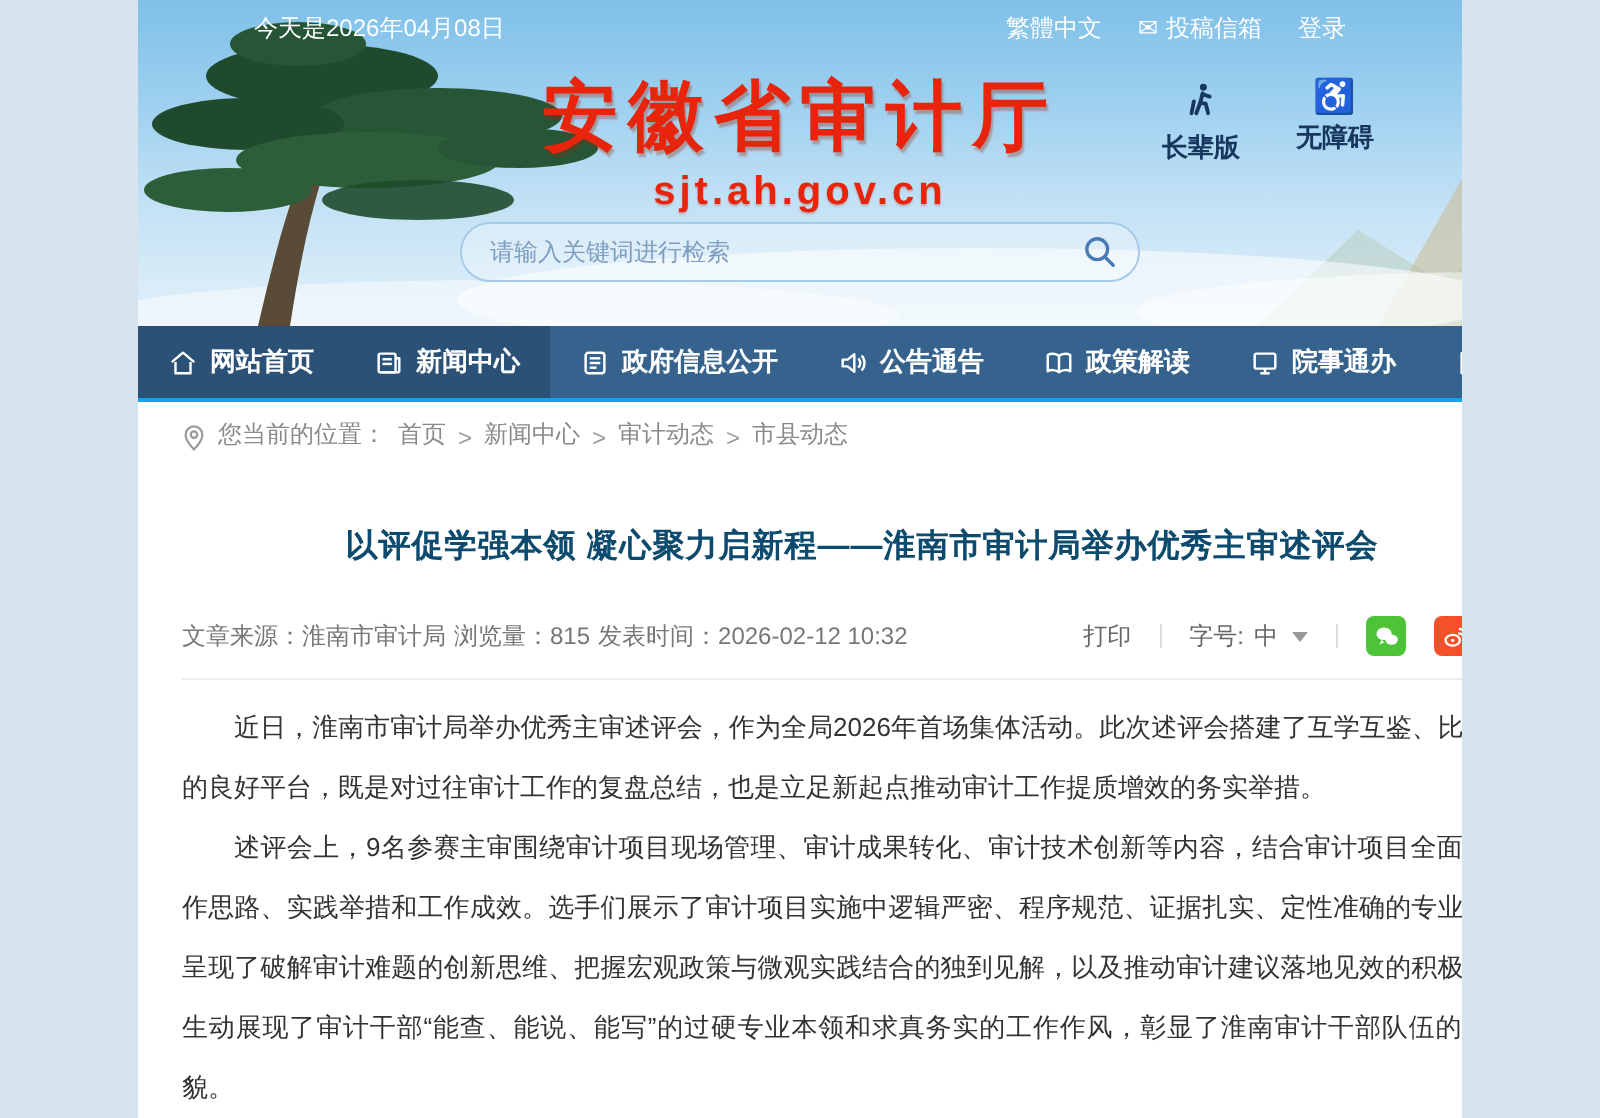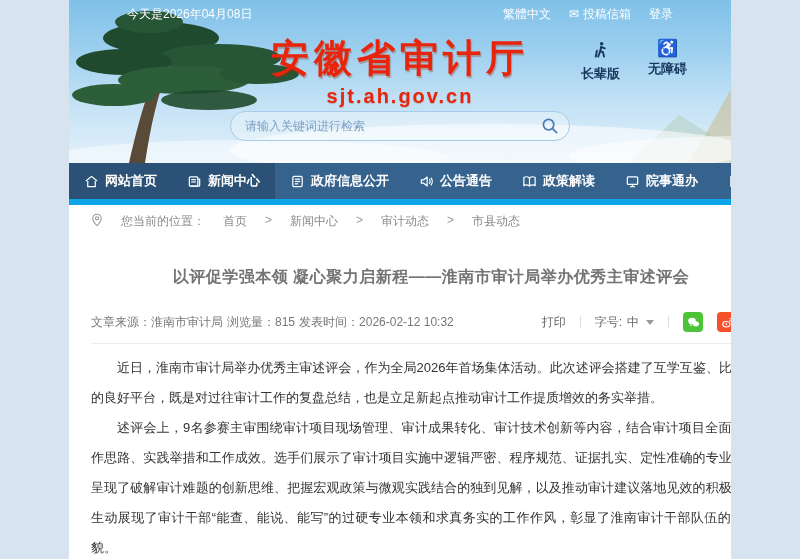--- a/index.html
+++ b/index.html
@@ -25,37 +25,37 @@
          font-size:13px;font-weight:bold;cursor:pointer;}
   .htool .glyph{font-size:17px;line-height:18px;}
   .search{position:absolute;left:50%;transform:translateX(-50%);top:111px;width:340px;height:30px;z-index:3;}
   .search input{width:100%;height:100%;box-sizing:border-box;border:1px solid #a6cbe8;
                 border-radius:15px;background:rgba(255,255,255,.30);padding:0 38px 0 14px;
                 font-size:12px;color:#345;outline:none;font-family:inherit;}
   .search input::placeholder{color:#7d9ec2;}
   .search-btn{position:absolute;right:11px;top:6px;width:18px;height:18px;cursor:pointer;}
 
   
-  .nav{height:36px;background:#35638e;border-bottom:6px solid #0ea5e9;}
+  .nav{height:36px;background:#35638e;border-bottom:2px solid #0ea5e9;}
   .nav-inner{width:724px;height:100%;margin:0 auto;display:flex;align-items:center;}
   .nav-item{display:flex;align-items:center;gap:6px;height:100%;padding:0 15px;
             color:#fff;font-size:13px;font-weight:bold;cursor:pointer;white-space:nowrap;}
   .nav-item.tile{background:#2b5176;}
   .nav-item.tile + .gap{width:22px;}
   .nav-sep{width:1px;height:13px;background:rgba(255,255,255,.45);}
   .nav-icon{display:flex;align-items:center;}
 
   
   .card{width:724px;margin:0 auto;background:#fff;box-sizing:border-box;
         min-height:326px;padding:8px 22px 16px;}
-  .breadcrumb{display:flex;align-items:flex-start;gap:18px;color:#8a8a8a;font-size:12px;}
+  .breadcrumb{display:flex;align-items:flex-end;gap:6px;color:#8a8a8a;font-size:12px;}
   .crumb{cursor:pointer;}
   .crumb-sep{color:#9a9a9a;}
   .article-title{margin:37px 6px 0;text-align:center;font-size:16px;font-weight:bold;
-                 color:#737373;letter-spacing:.5px;}
+                 color:#0c4a6e;letter-spacing:.5px;}
   .meta-row{display:flex;justify-content:space-between;align-items:center;margin-top:24px;
             padding-bottom:11px;border-bottom:1px solid #ececec;font-size:12px;color:#777;}
   .meta-left{display:flex;gap:4px;align-items:center;}
   .meta-right{display:flex;align-items:center;gap:14px;}
   .vdiv{width:1px;height:12px;background:#ddd;}
   .print-link,.fontsize{cursor:pointer;display:flex;align-items:center;gap:5px;color:#666;}
   .caret{width:0;height:0;border-left:4px solid transparent;border-right:4px solid transparent;
          border-top:5px solid #999;margin-left:2px;}
   .share-icon{width:20px;height:20px;border-radius:4px;display:flex;align-items:center;
               justify-content:center;color:#fff;font-size:13px;cursor:pointer;}

